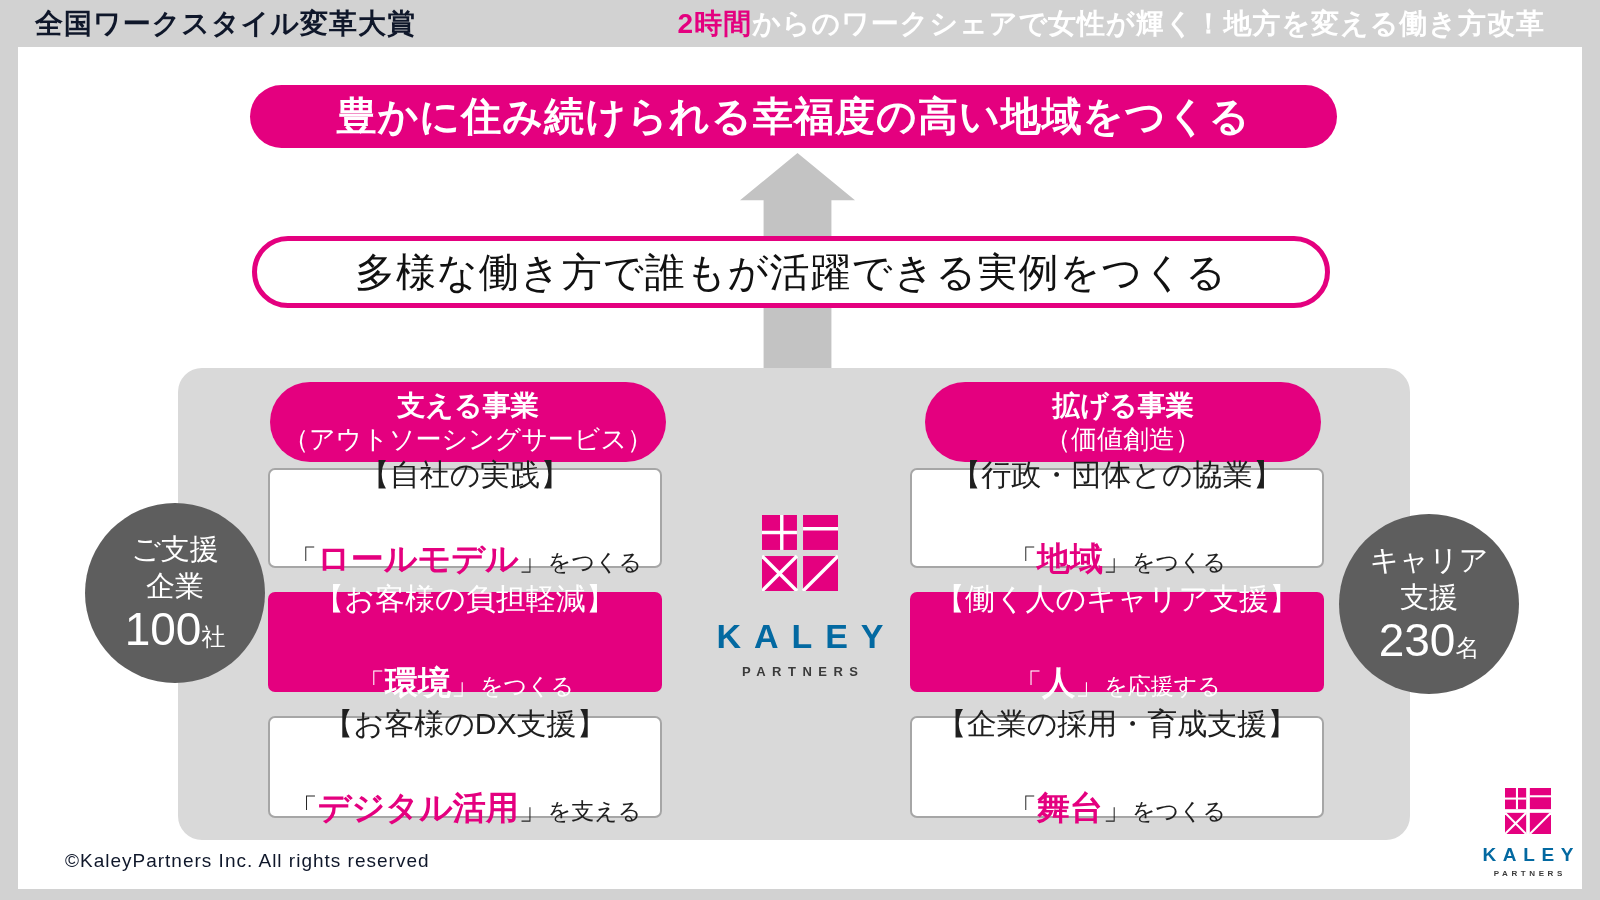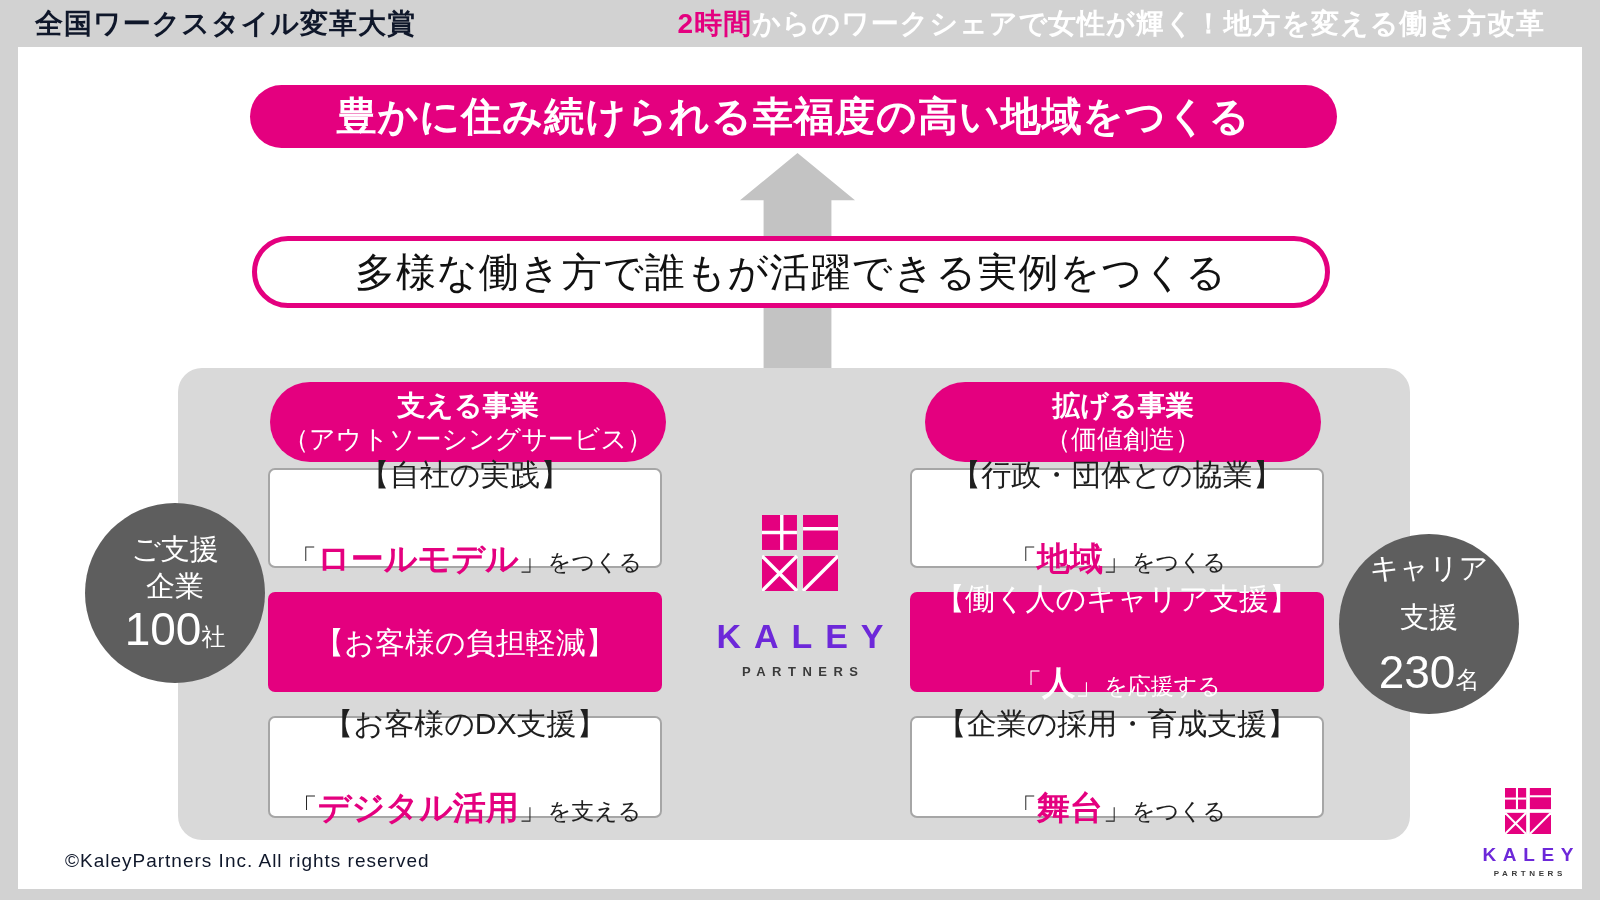--- a/index.html
+++ b/index.html
@@ -94,28 +94,28 @@
   .badge-circle{
     position:absolute;width:180px;height:180px;border-radius:50%;
     background:#5e5e5e;color:#ffffff;
     display:flex;flex-direction:column;align-items:center;justify-content:center;
     z-index:4;line-height:1.25;text-align:center;
   }
   .badge-circle .bl{font-size:29px;font-weight:500;}
   .badge-circle .num{font-size:46px;font-weight:500;line-height:1.1;}
   .badge-circle .unit{font-size:24px;font-weight:500;}
   .badge-left{left:85px;top:503px;}
-  .badge-right{left:1339px;top:534px;gap:12px;}
+  .badge-right{left:1339px;top:514px;}
   
   .center-logo{
     position:absolute;left:700px;top:515px;width:200px;
     display:flex;flex-direction:column;align-items:center;z-index:2;
   }
   .center-logo svg{width:76px;height:76px;}
-  .logo-name{color:#6d28d9;font-weight:600;}
+  .logo-name{color:#0369a1;font-weight:600;}
   .logo-sub{color:#3b3b3b;font-weight:600;}
   .center-logo .logo-name{margin-top:26px;font-size:34px;letter-spacing:0.38em;text-indent:0.38em;}
   .center-logo .logo-sub{margin-top:8px;font-size:13px;letter-spacing:0.5em;text-indent:0.5em;}
   .corner-logo{
     position:absolute;left:1468px;top:788px;width:120px;
     display:flex;flex-direction:column;align-items:center;z-index:2;
   }
   .corner-logo svg{width:46px;height:46px;}
   .corner-logo .logo-name{margin-top:10px;font-size:19px;letter-spacing:0.35em;text-indent:0.35em;}
   .corner-logo .logo-sub{margin-top:3px;font-size:8px;letter-spacing:0.45em;text-indent:0.45em;}
@@ -154,20 +154,21 @@
     <div class="l1">拡げる事業</div>
     <div class="l2">（価値創造）</div>
   </div>
 
   <div class="biz-box white col-left row1">
     <div class="title">【自社の実践】</div>
     <div class="line2"><span>「</span><span class="kw">ロールモデル</span><span>」</span><span class="sfx">をつくる</span></div>
   </div>
   <div class="biz-box pink col-left row2">
     <div class="title">【お客様の負担軽減】</div>
+    <div class="line2"><span>「</span><span class="kw">環境</span><span>」</span><span class="sfx">をつくる</span></div>
   </div>
   <div class="biz-box white col-right row1">
     <div class="title">【行政・団体との協業】</div>
     <div class="line2"><span>「</span><span class="kw">地域</span><span>」</span><span class="sfx">をつくる</span></div>
   </div>
 
   <div class="biz-box white col-left row3">
     <div class="title">【お客様のDX支援】</div>
     <div class="line2"><span>「</span><span class="kw">デジタル活用</span><span>」</span><span class="sfx">を支える</span></div>
   </div>

